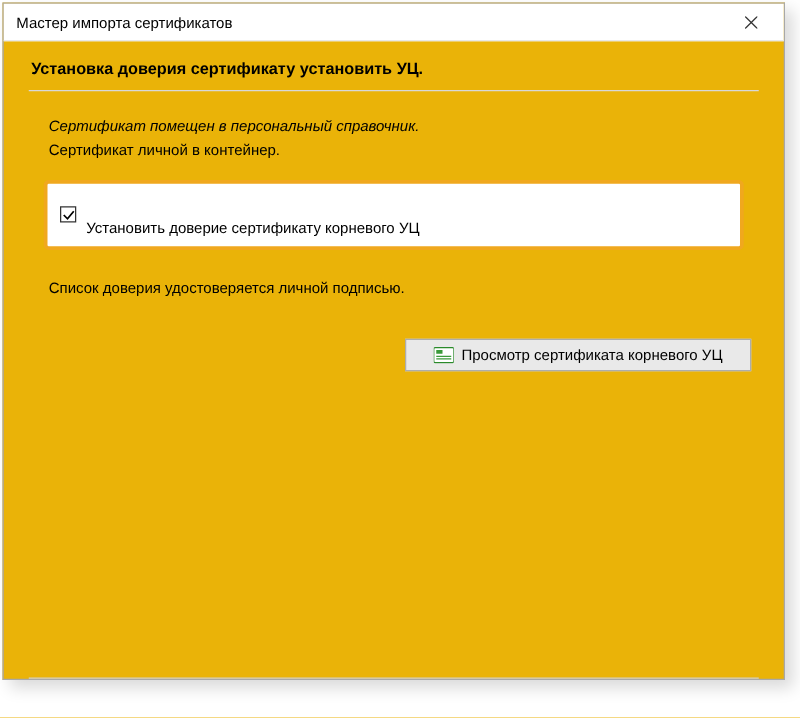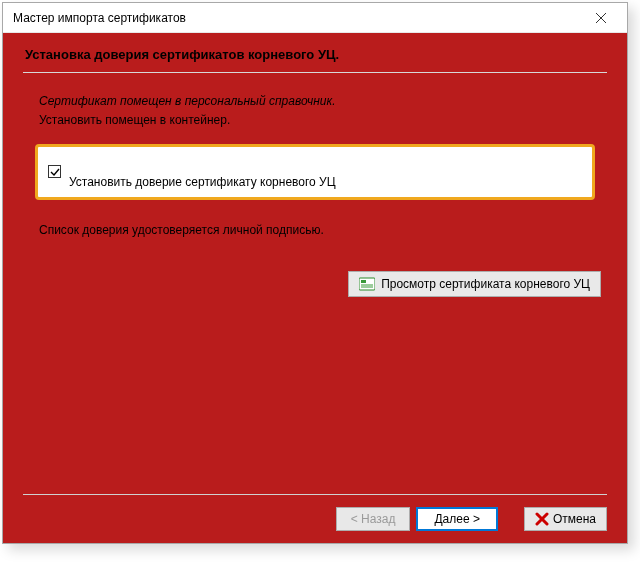--- a/index.html
+++ b/index.html
@@ -7,21 +7,21 @@
       font-family: "Segoe UI", Tahoma, Arial, sans-serif;
       background: #ffffff;
       width: 640px;
       height: 574px;
       position: relative;
     }
     .window {
       width: 626px;
       height: 542px;
       border: 1px solid #a8a8a8;
-      background: #b91c1c;
+      background: #eab308;
       display: flex;
       flex-direction: column;
       box-shadow: 6px 6px 12px rgba(0,0,0,0.15);
       margin: 2px;
     }
     .titlebar {
       height: 30px;
       background: #ffffff;
       display: flex;
       align-items: center;
@@ -101,21 +101,21 @@
     .para4 { margin-bottom: 32px; }
     .view-cert-row {
       display: flex;
       justify-content: flex-end;
       margin-right: 6px;
       margin-bottom: 20px;
     }
     .view-cert-btn {
       border: 1px solid #adadad;
       background: #e9e9e9;
-      padding: 5px 10px;
+      padding: 5px 22px;
       font-size: 12px;
       display: flex;
       align-items: center;
       gap: 6px;
       cursor: pointer;
     }
     .cert-icon {
       width: 16px;
       height: 14px;
       display: inline-block;
@@ -177,25 +177,25 @@
     <div class="close-btn">
       <svg viewBox="0 0 10 10">
         <line x1="0" y1="0" x2="10" y2="10" stroke="#333" stroke-width="1"></line>
         <line x1="10" y1="0" x2="0" y2="10" stroke="#333" stroke-width="1"></line>
       </svg>
     </div>
   </div>
 
   <div class="content">
 
-    <div class="heading">Установка доверия сертификатов корневого УЦ.</div>
+    <div class="heading">Установка доверия сертификату установить УЦ.</div>
     <div class="divider"></div>
 
     <div class="body-text para1">Сертификат помещен в персональный справочник.</div>
-    <div class="body-text para2">Установить помещен в контейнер.</div>
+    <div class="body-text para2">Сертификат личной в контейнер.</div>
 
     <div class="highlight-box">
       <span class="checkbox">
         <svg viewBox="0 0 10 10">
           <polyline points="1,5 4,8 9,2" fill="none" stroke="#000" stroke-width="1.4"></polyline>
         </svg>
       </span>
       <span class="checkbox-label">Установить доверие сертификату корневого УЦ</span>
     </div>
 
@@ -211,32 +211,14 @@
             <line x1="2" y1="10" x2="14" y2="10" stroke="#3a9a3a" stroke-width="1"></line>
           </svg>
         </span>
         <span>Просмотр сертификата корневого УЦ</span>
       </div>
     </div>
 
     <div class="bottom-divider"></div>
   </div>
 
-  <div class="button-bar">
-    <div class="btn btn-disabled">
-      <span>&lt; Назад</span>
-    </div>
-    <div class="btn btn-primary">
-      <span>Далее &gt;</span>
-    </div>
-    <div class="btn-gap"></div>
-    <div class="btn btn-cancel">
-      <span class="cancel-icon">
-        <svg viewBox="0 0 14 14">
-          <line x1="2" y1="2" x2="12" y2="12" stroke="#cc0000" stroke-width="3" stroke-linecap="round"></line>
-          <line x1="12" y1="2" x2="2" y2="12" stroke="#cc0000" stroke-width="3" stroke-linecap="round"></line>
-        </svg>
-      </span>
-      <span>Отмена</span>
-    </div>
-  </div>
 
 </div>
 
 </body></html>

